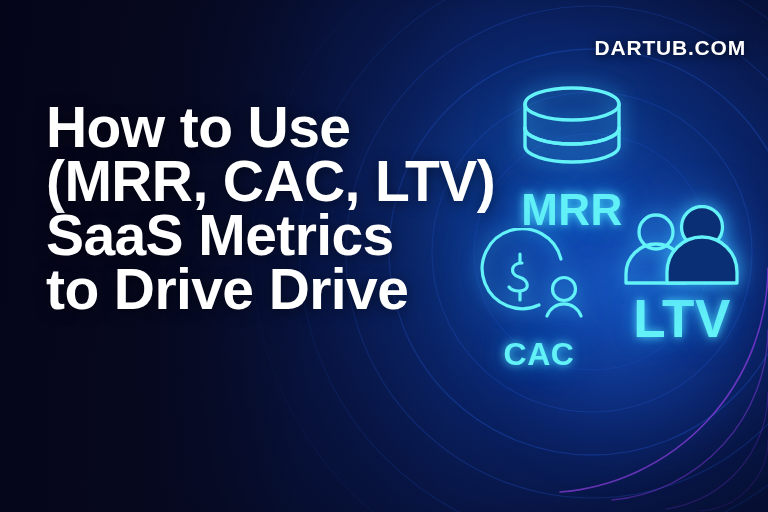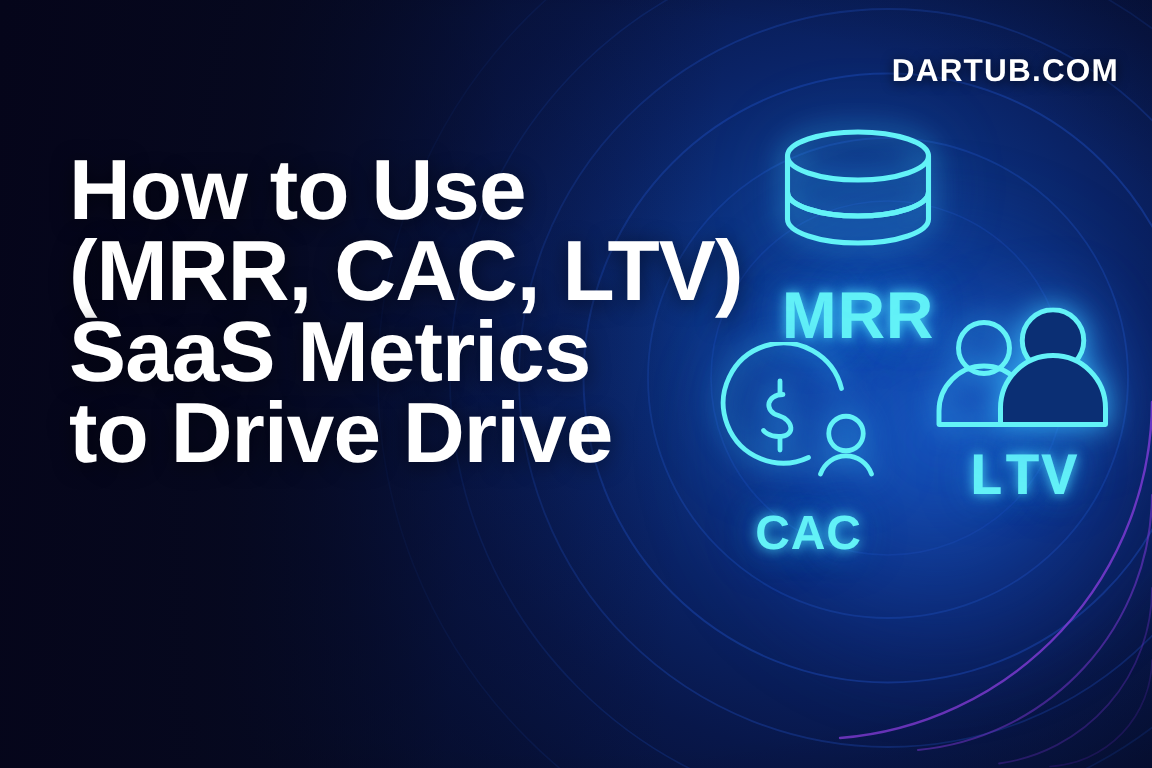--- a/index.html
+++ b/index.html
@@ -91,21 +91,21 @@
       0 0 38px rgba(20,110,230,0.45);
   }
 
   #metric-mrr { left:487px; top:84px; width:170px; }
   #metric-mrr .label { font-size:44px; line-height:48px; margin-top:18px; }
 
   #metric-cac { left:464px; top:228px; width:150px; }
   #metric-cac .label { font-size:32px; line-height:48px; margin-top:-2px; }
 
   #metric-ltv { left:612px; top:205px; width:140px; }
-  #metric-ltv .label { font-size:40px; line-height:48px; margin-top:0px;font-family:Liberation Mono, monospace; }
+  #metric-ltv .label { font-size:53px; line-height:48px; margin-top:0px; }
 </style>
 </head>
 <body>
 
 <div id="canvas">
 
   <div class="bg-base"></div>
   <div class="bg-glow"></div>
 
   <svg class="rings" viewBox="0 0 768 512" fill="none">

